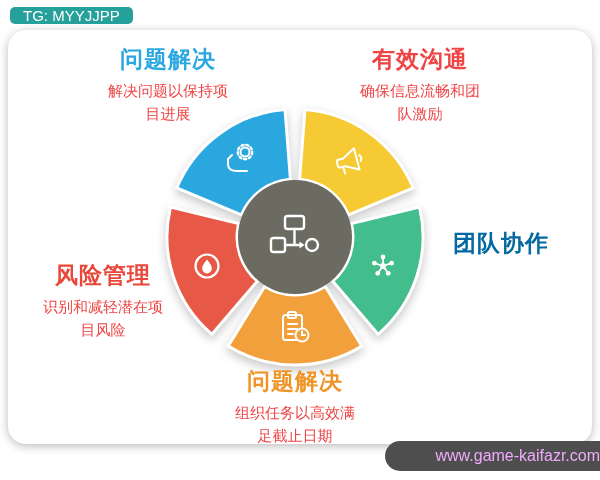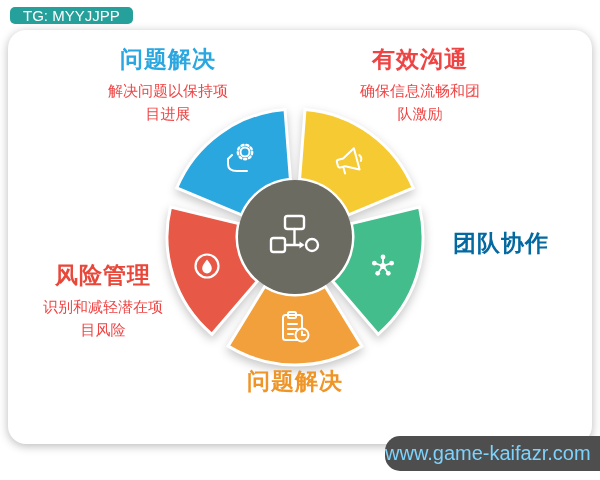--- a/index.html
+++ b/index.html
@@ -28,22 +28,22 @@
   .callout-r{left:426px;top:228px;}
   .callout-l{left:28px;top:228px;margin-top:32px;}
   .callout-b{left:220px;top:366px;}
   .tg-badge{
     position:absolute;left:10px;top:7px;
     background:#26a09a;color:#fff;font-size:15px;
     padding:0 13px;border-radius:5px;
   }
   .footer-badge{
     position:absolute;right:0;bottom:9px;width:215px;
-    background:#4e4e4e;color:#7dd3fc;font-size:20px;
-    padding:6px 0;text-align:left;
+    background:#4e4e4e;color:#f0abfc;font-size:16px;
+    padding:6px 0;text-align:right;
     border-radius:15px 0 0 15px;
   }
 </style>
 </head>
 <body>
 
 <div class="card"></div>
 
 <svg id="donut" width="600" height="480" viewBox="0 0 600 480">
 
@@ -110,20 +110,21 @@
   <div class="title" style="color: #ef4444;">有效沟通</div>
   <div class="desc">确保信息流畅和团队激励</div>
 </div>
 
 <div class="callout callout-r">
   <div class="title" style="color: #0369a1;">团队协作</div>
 </div>
 
 <div class="callout callout-b">
   <div class="title" style="color: rgb(239, 148, 38);">问题解决</div>
+  <div class="desc">组织任务以高效满足截止日期</div>
 </div>
 
 <div class="callout callout-l">
   <div class="title" style="color: rgb(232, 71, 58);">风险管理</div>
   <div class="desc">识别和减轻潜在项目风险</div>
 </div>
 
 <div class="tg-badge">TG: MYYJJPP</div>
 <div class="footer-badge">www.game-kaifazr.com</div>
 

